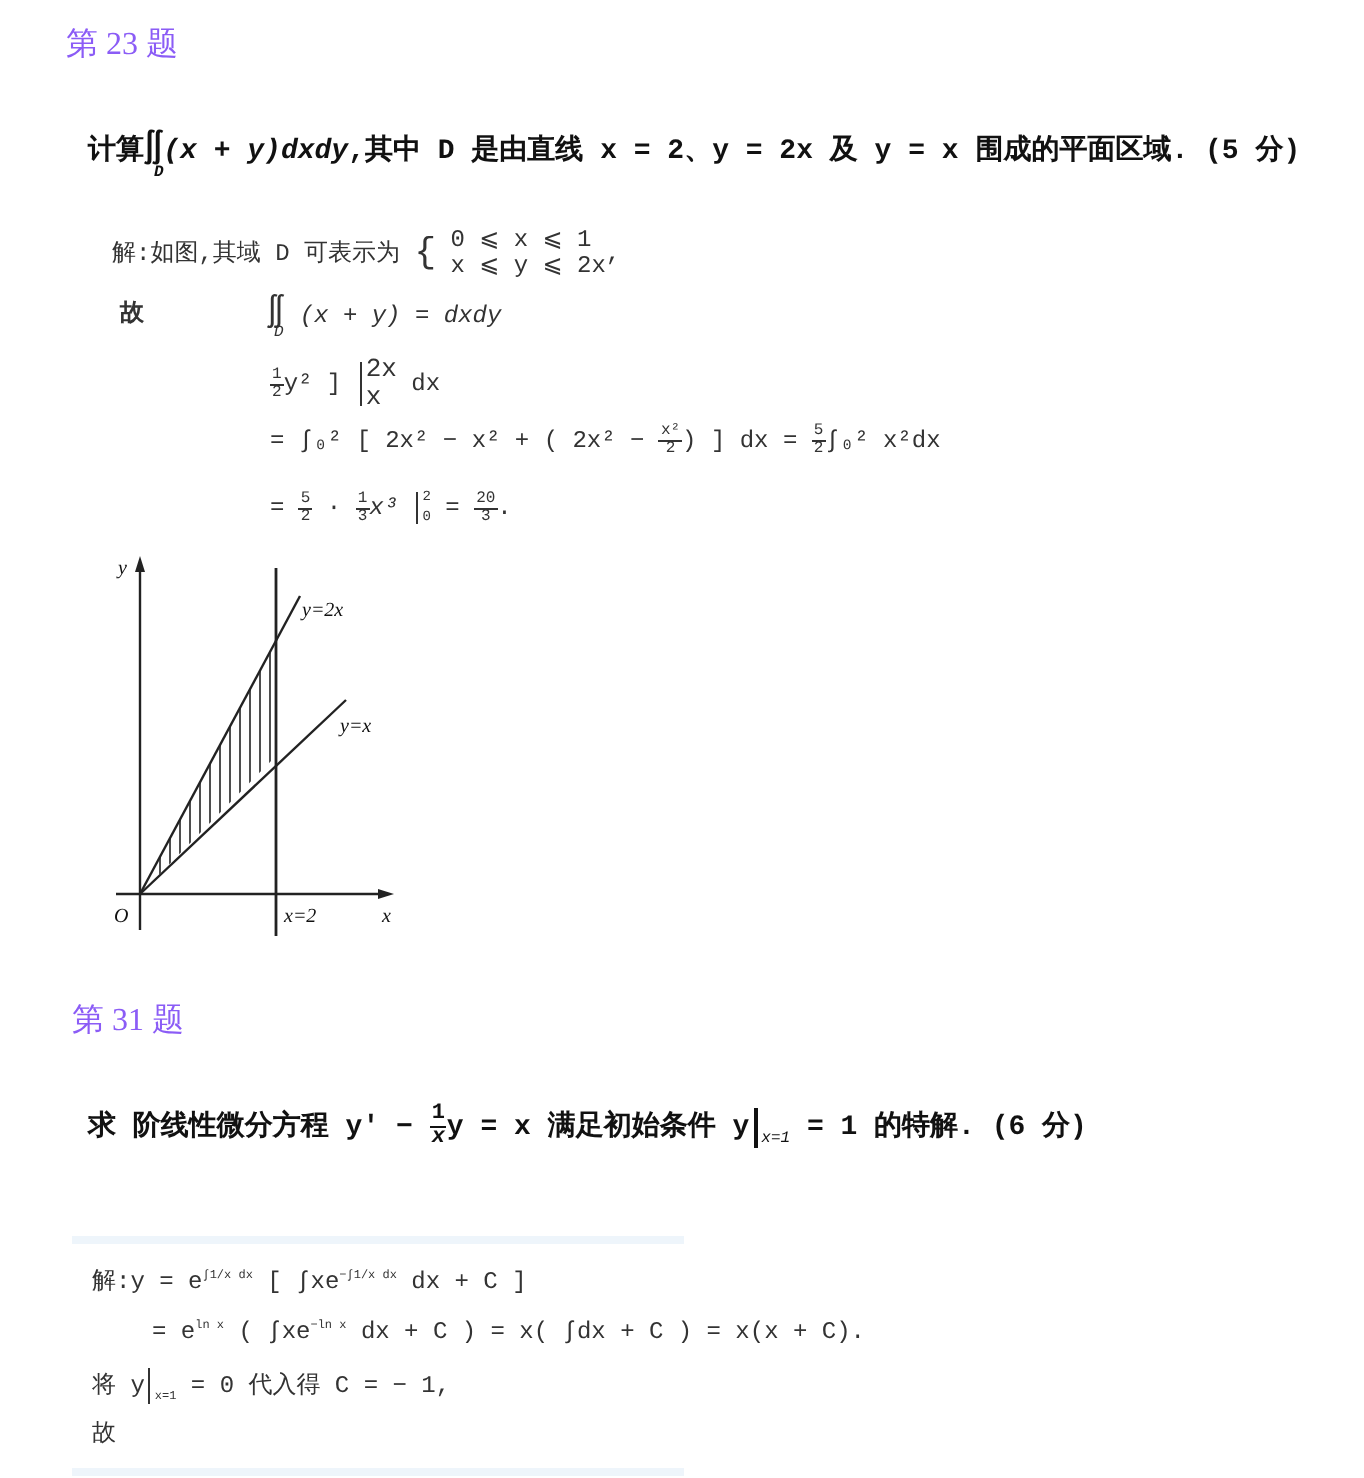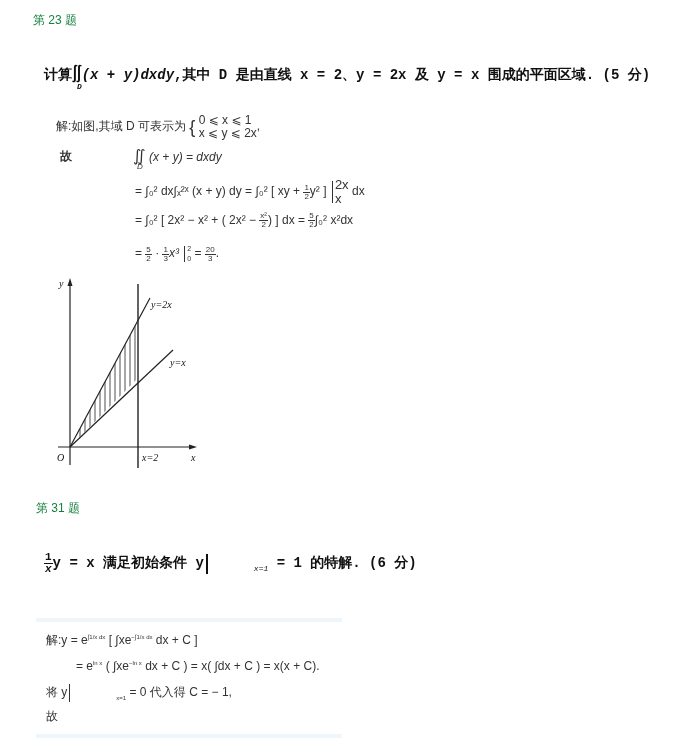--- a/index.html
+++ b/index.html
@@ -1,28 +1,28 @@
 <!DOCTYPE html>
 <html><head>
 <meta charset="utf-8">
 <style>
   html, body { margin:0; padding:0; background:#ffffff; }
   body { width:682px; height:739px; position:relative; overflow:hidden;
          font-family:"DejaVu Serif", serif; color:#111; }
   .abs { position:absolute; white-space:nowrap; }
-  .heading { font-family:Liberation Sans, sans-serif; font-size:12px; color:#15803d; }
+  .heading { font-family:Liberation Serif, serif; font-size:16px; color:#8b5cf6; }
   .prob { font-family:Liberation Mono, monospace; font-size:14px; font-weight:bold; }
-  .sol { font-family:Liberation Sans, sans-serif; font-size:12px; color:#333; }
+  .sol { font-family:Liberation Mono, monospace; font-size:12px; color:#333; }
   .it { font-style:italic; }
   .frac { display:inline-block; vertical-align:middle; text-align:center; line-height:1; }
   .frac .n { display:block; border-bottom:1px solid currentColor; padding:0 1px; }
   .frac .d { display:block; padding:0 1px; }
   .small { font-size:8px; }
   .sup { font-size:8px; vertical-align:super; }
-  .sub { font-size:8px; vertical-align:sub;margin-left:44px; }
+  .sub { font-size:8px; vertical-align:sub; }
   .intg { font-size:16px; }
   .bar { display:inline-block; border-left:1px solid #333; height:22px; vertical-align:middle; margin:0 2px; }
   .solbox { position:absolute; left:36px; top:618px; width:306px; height:112px;
             background:#fff; border-top:4px solid #eef5fb; border-bottom:4px solid #eef5fb; }
   svg text { font-family:"Liberation Serif", serif; font-style:italic; font-size:10px; fill:#111; }
 </style>
 </head>
 <body>
 
 <div class="abs heading" style="left:33px;top:12px;">第 23 题</div>
@@ -46,21 +46,21 @@
 <div class="abs sol" style="left:60px;top:148px;font-weight:bold;">故</div>
 <div class="abs sol" style="left:133px;top:146px;">
   <span style="position:relative;display:inline-block;">
     <span class="intg">∬</span>
     <span class="small it" style="position:absolute;left:4px;top:16px;">D</span>
   </span>
   <span class="it">(x + y)  =  dxdy</span>
 </div>
 
 <div class="abs sol" style="left:135px;top:178px;">
-  <span>= ∫₀² dx∫ₓ²ˣ (x + y) dy  =  ∫₀² [ xy + </span><span class="frac small"><span class="n">1</span><span class="d">2</span></span><span>y² ]</span>
+  <span class="frac small"><span class="n">1</span><span class="d">2</span></span><span>y² ]</span>
   <span class="bar"></span><span style="display:inline-block;vertical-align:middle;line-height:14px;font-size:13px;"><span style="display:block;">2x</span><span style="display:block;">x</span></span>
   <span>dx</span>
 </div>
 
 <div class="abs sol" style="left:135px;top:212px;">
   <span>= ∫₀² [ 2x² − x² + ( 2x² − </span><span class="frac small"><span class="n">x²</span><span class="d">2</span></span><span>) ] dx  =  </span><span class="frac small"><span class="n">5</span><span class="d">2</span></span><span>∫₀² x²dx</span>
 </div>
 
 <div class="abs sol" style="left:135px;top:244px;">
   <span>= </span><span class="frac small"><span class="n">5</span><span class="d">2</span></span><span> · </span><span class="frac small"><span class="n">1</span><span class="d">3</span></span><span class="it">x³</span>
@@ -105,21 +105,21 @@
   <text x="151" y="191">x</text>
   <text x="17" y="191">O</text>
   <text x="111" y="38">y=2x</text>
   <text x="130" y="96">y=x</text>
   <text x="102" y="191">x=2</text>
 </svg>
 
 <div class="abs heading" style="left:36px;top:500px;">第 31 题</div>
 
 <div class="abs prob" style="left:44px;top:552px;">
-  <span class="frac" style="font-size:11px;"><span class="n">1</span><span class="d it">x</span></span><span>y = x 满足初始条件 y</span><span class="bar" style="border-left:2px solid #111;height:20px;"></span><span class="sub it" style="font-weight:normal;">x=1</span><span> = 1 的特解. (6 分)</span>
+  <span>求 阶线性微分方程 y′ − </span><span class="frac" style="font-size:11px;"><span class="n">1</span><span class="d it">x</span></span><span>y = x 满足初始条件 y</span><span class="bar" style="border-left:2px solid #111;height:20px;"></span><span class="sub it" style="font-weight:normal;">x=1</span><span> = 1 的特解. (6 分)</span>
 </div>
 
 <div class="solbox"></div>
 <div class="abs sol" style="left:46px;top:632px;">
   <span>解:y = e</span><span class="sup" style="font-size:6px;">∫1/x dx</span><span> [ ∫xe</span><span class="sup" style="font-size:6px;">−∫1/x dx</span><span> dx + C ]</span>
 </div>
 <div class="abs sol" style="left:76px;top:659px;">
   <span>= e</span><span class="sup" style="font-size:6px;">ln x</span><span> ( ∫xe</span><span class="sup" style="font-size:6px;">−ln x</span><span> dx + C ) = x( ∫dx + C ) = x(x + C).</span>
 </div>
 <div class="abs sol" style="left:46px;top:684px;">

